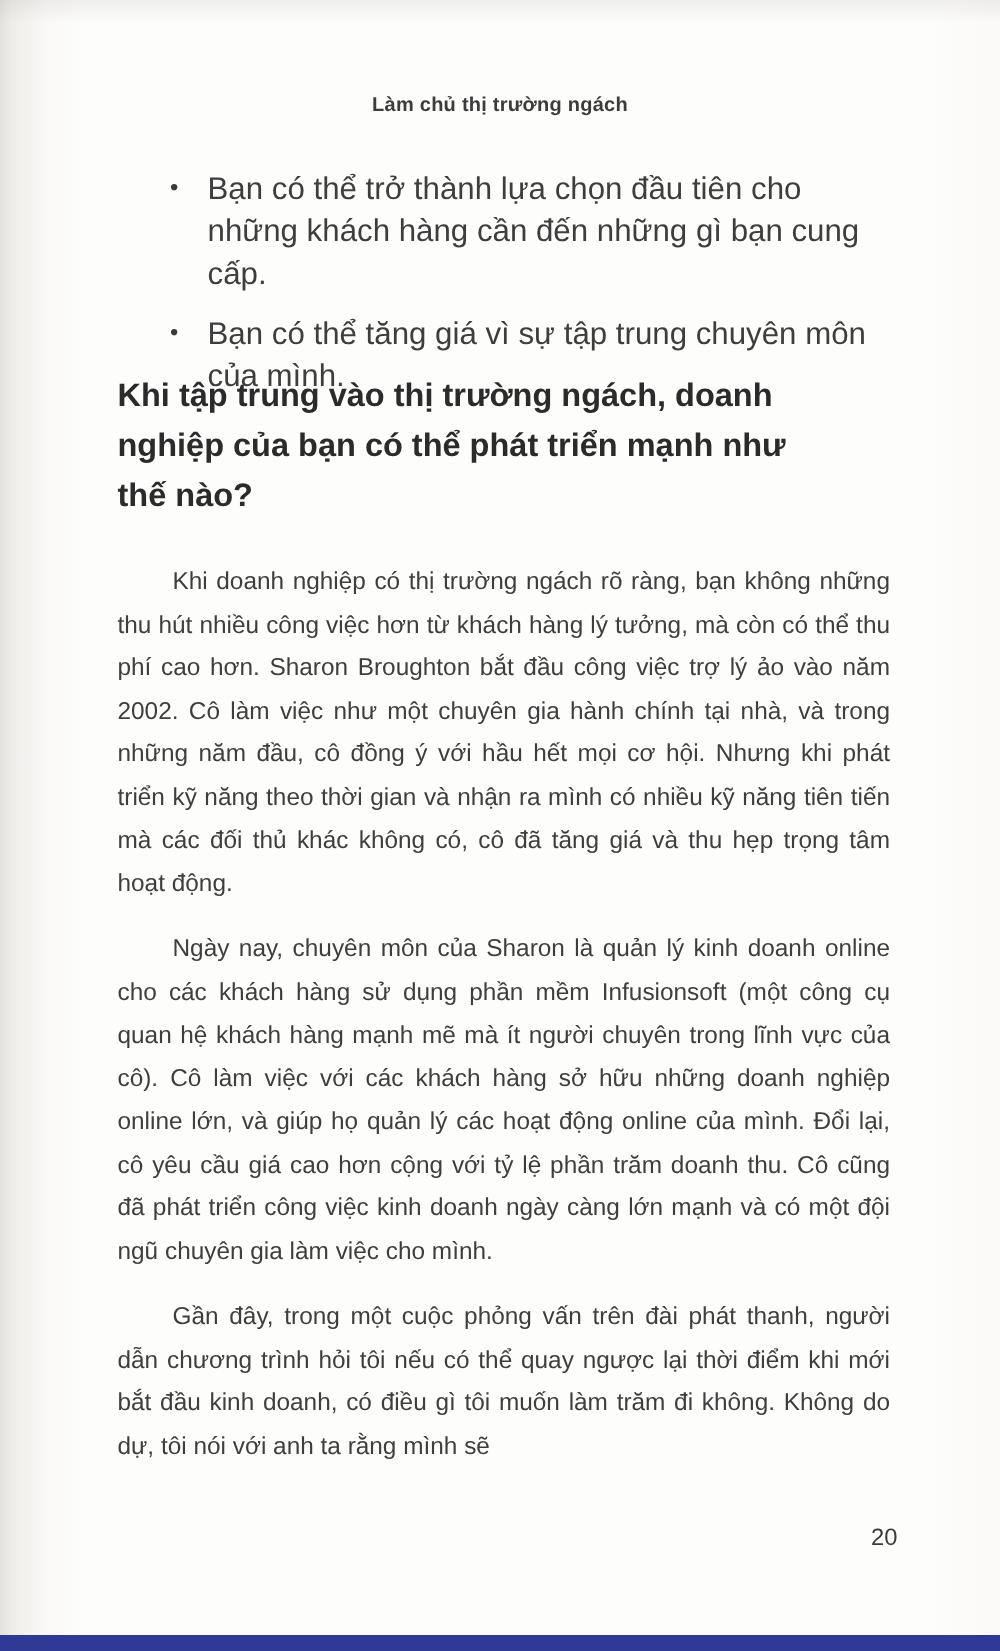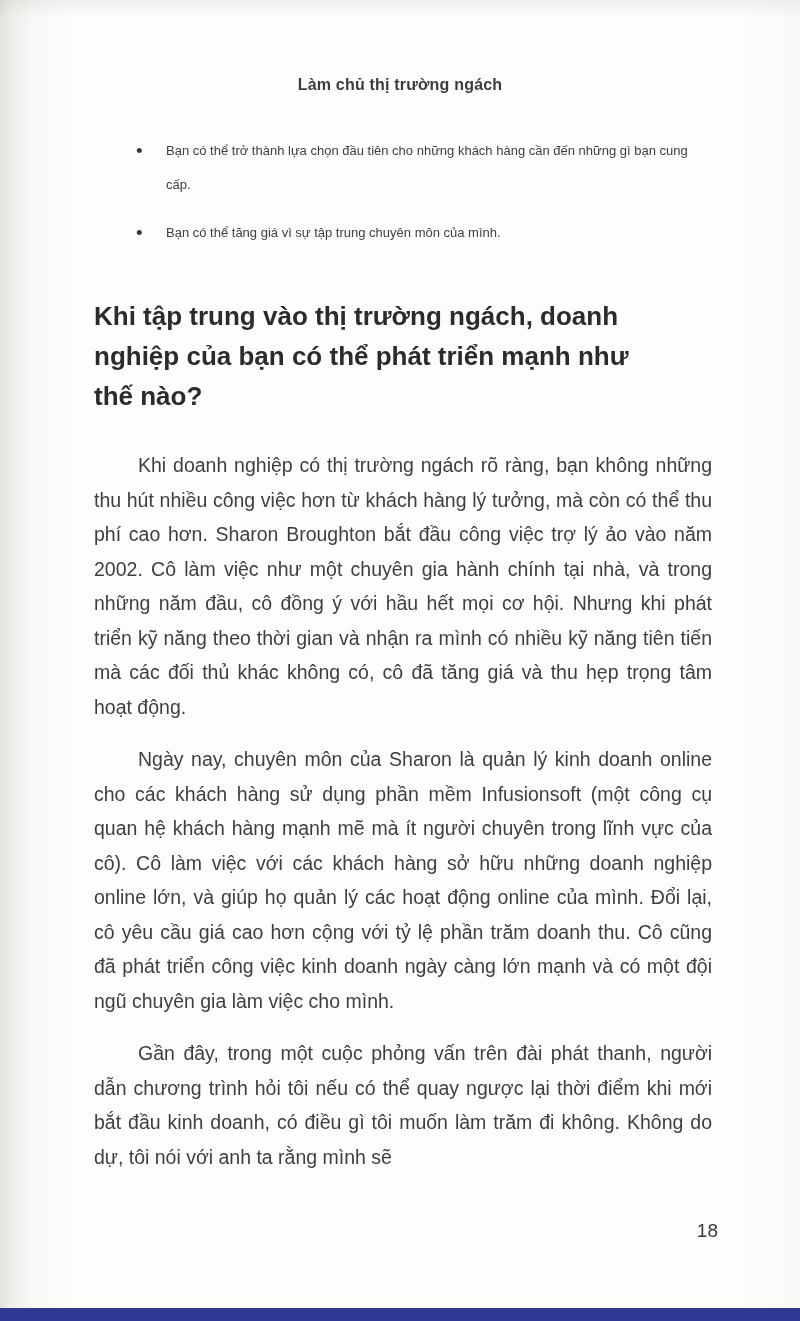--- a/index.html
+++ b/index.html
@@ -48,21 +48,21 @@
     margin-bottom: 14px;
   }
   .bullet-dot {
     flex: 0 0 30px;
     font-size: 19px;
     line-height: 34px;
     color: #3a3a3a;
   }
   .bullet-text {
     flex: 1;
-    font-size: 13px;
+    font-size: 25px;
     line-height: 34px;
     color: #3e3e3e;
   }
   .section-heading {
     position: absolute;
     top: 296px;
     left: 94px;
     width: 560px;
     font-size: 26px;
     font-weight: bold;
@@ -117,17 +117,17 @@
   </div>
 
   <h1 class="section-heading">Khi tập trung vào thị trường ngách, doanh nghiệp của bạn có thể phát triển mạnh như thế nào?</h1>
 
   <div class="body-copy">
     <p>Khi doanh nghiệp có thị trường ngách rõ ràng, bạn không những thu hút nhiều công việc hơn từ khách hàng lý tưởng, mà còn có thể thu phí cao hơn. Sharon Broughton bắt đầu công việc trợ lý ảo vào năm 2002. Cô làm việc như một chuyên gia hành chính tại nhà, và trong những năm đầu, cô đồng ý với hầu hết mọi cơ hội. Nhưng khi phát triển kỹ năng theo thời gian và nhận ra mình có nhiều kỹ năng tiên tiến mà các đối thủ khác không có, cô đã tăng giá và thu hẹp trọng tâm hoạt động.</p>
     <p>Ngày nay, chuyên môn của Sharon là quản lý kinh doanh online cho các khách hàng sử dụng phần mềm Infusionsoft (một công cụ quan hệ khách hàng mạnh mẽ mà ít người chuyên trong lĩnh vực của cô). Cô làm việc với các khách hàng sở hữu những doanh nghiệp online lớn, và giúp họ quản lý các hoạt động online của mình. Đổi lại, cô yêu cầu giá cao hơn cộng với tỷ lệ phần trăm doanh thu. Cô cũng đã phát triển công việc kinh doanh ngày càng lớn mạnh và có một đội ngũ chuyên gia làm việc cho mình.</p>
     <p>Gần đây, trong một cuộc phỏng vấn trên đài phát thanh, người dẫn chương trình hỏi tôi nếu có thể quay ngược lại thời điểm khi mới bắt đầu kinh doanh, có điều gì tôi muốn làm trăm đi không. Không do dự, tôi nói với anh ta rằng mình sẽ</p>
   </div>
 
-  <div class="page-number">18</div>
+  <div class="page-number">20</div>
 
   <div class="footer-bar" style="background: rgb(46, 58, 150);"></div>
 
 </div>
 
 </body></html>

